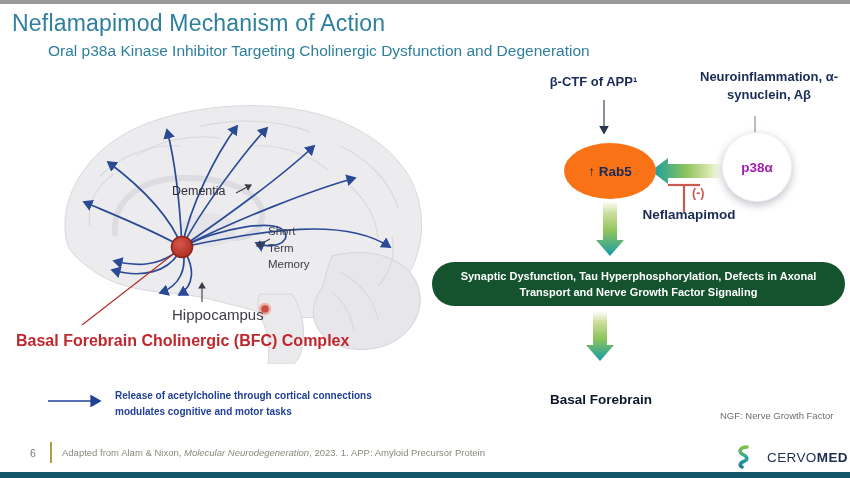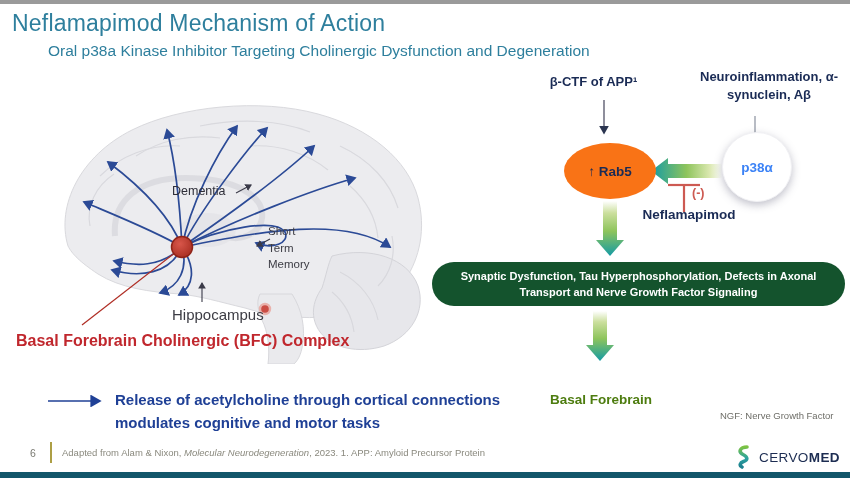--- a/index.html
+++ b/index.html
@@ -11,44 +11,44 @@
   .abs{position:absolute;}
   .pre{white-space:pre-line;}
   
   .title{left:12px; top:6px; font-size:23px; color:#2e7f9d; font-weight:500; letter-spacing:.2px;}
   .subtitle{left:48px; top:38px; font-size:15.5px; color:#2e7f9d; font-weight:400;}
   
   .lbl-dementia{left:172px; top:180px; font-size:12.5px; color:#2e2e38;}
   .lbl-stm{left:268px; top:219px; font-size:11.5px; color:#3c3c44; line-height:1.45;}
   .lbl-hippo{left:172px; top:302px; font-size:15px; color:#3c3c44;}
   .lbl-bfc{left:16px; top:328px; font-size:16px; font-weight:700; color:#c0272d;}
-  .caption-text{left:115px; top:384px; font-size:15px; font-weight:700; color:#1f4096; line-height:1.55;}
+  .caption-text{left:115px; top:384px; font-size:10px; font-weight:700; color:#1f4096; line-height:1.55;}
   
   .input-left{left:536px; top:70px; width:115px; text-align:center; font-size:13px; font-weight:700; color:#1a2b55;}
   .input-right{left:688px; top:64px; width:162px; text-align:center; font-size:13px; font-weight:700; color:#1a2b55; line-height:1.35;}
   .rab5{left:564px; top:139px; width:92px; height:56px; border-radius:50%; background:#f97316;
         display:flex; align-items:center; justify-content:center; font-size:13.5px; color:#1a2b55; font-weight:600;}
   .p38{left:722px; top:128px; width:68px; height:68px; border-radius:50%; background:#ffffff;
        box-shadow:0 3px 8px rgba(90,90,115,.38); border:1px solid #f1f1f4;
-       display:flex; align-items:center; justify-content:center; font-size:13.5px; color:#3b82f6; font-weight:700;}
+       display:flex; align-items:center; justify-content:center; font-size:13.5px; color:#a21caf; font-weight:700;}
   .minus{left:692px; top:182px; font-size:12.5px; color:#cd5a52; font-weight:600;}
   .drug{left:633px; top:203px; width:112px; text-align:center; font-size:13.5px; font-weight:700; color:#1a2b55;}
   .effects{left:432px; top:258px; width:413px; height:44px; border-radius:22px; background:#14532d;
            display:flex; align-items:center; justify-content:center; text-align:center;
            color:#ffffff; font-size:11px; font-weight:700; line-height:1.5; padding:0 20px; box-sizing:border-box;}
   .outcome{left:472px; top:358px; width:258px; height:25px; border-radius:13px; background:#16254d;
            display:flex; align-items:center; justify-content:center; color:#ffffff; font-size:11px; font-weight:700;}
-  .basal{left:536px; top:388px; width:130px; text-align:center; font-size:13.5px; font-weight:700; color:#4d7c0f;}
+  .basal{left:536px; top:388px; width:130px; text-align:center; font-size:13.5px; font-weight:700; color:#0f172a;}
   .ngf{left:720px; top:406px; font-size:9.5px; color:#6e6e68;}
   
   .pagenum{left:30px; top:443px; font-size:10.5px; color:#7a7a72;}
   .fdivider{left:50px; top:438px; width:2px; height:21px; background:#ad9f45;}
   .citation{left:62px; top:443px; font-size:9.5px; color:#8a897e;}
   .citation .it{font-style:italic;}
-  .logo{left:735px; top:441px; display:flex; align-items:center; gap:8px;}
+  .logo{left:735px; top:441px; display:flex; align-items:center; gap:16px;}
   .logo-text{font-size:13.5px; color:#1d2d52; letter-spacing:.4px;}
   .logo-text .bold{font-weight:800;}
   .bottombar{left:0; top:468px; width:850px; height:10px; background:#12566a;}
 </style>
 </head>
 <body>
 
 <div class="slide">
 
   <div class="abs title">Neflamapimod Mechanism of Action</div>

